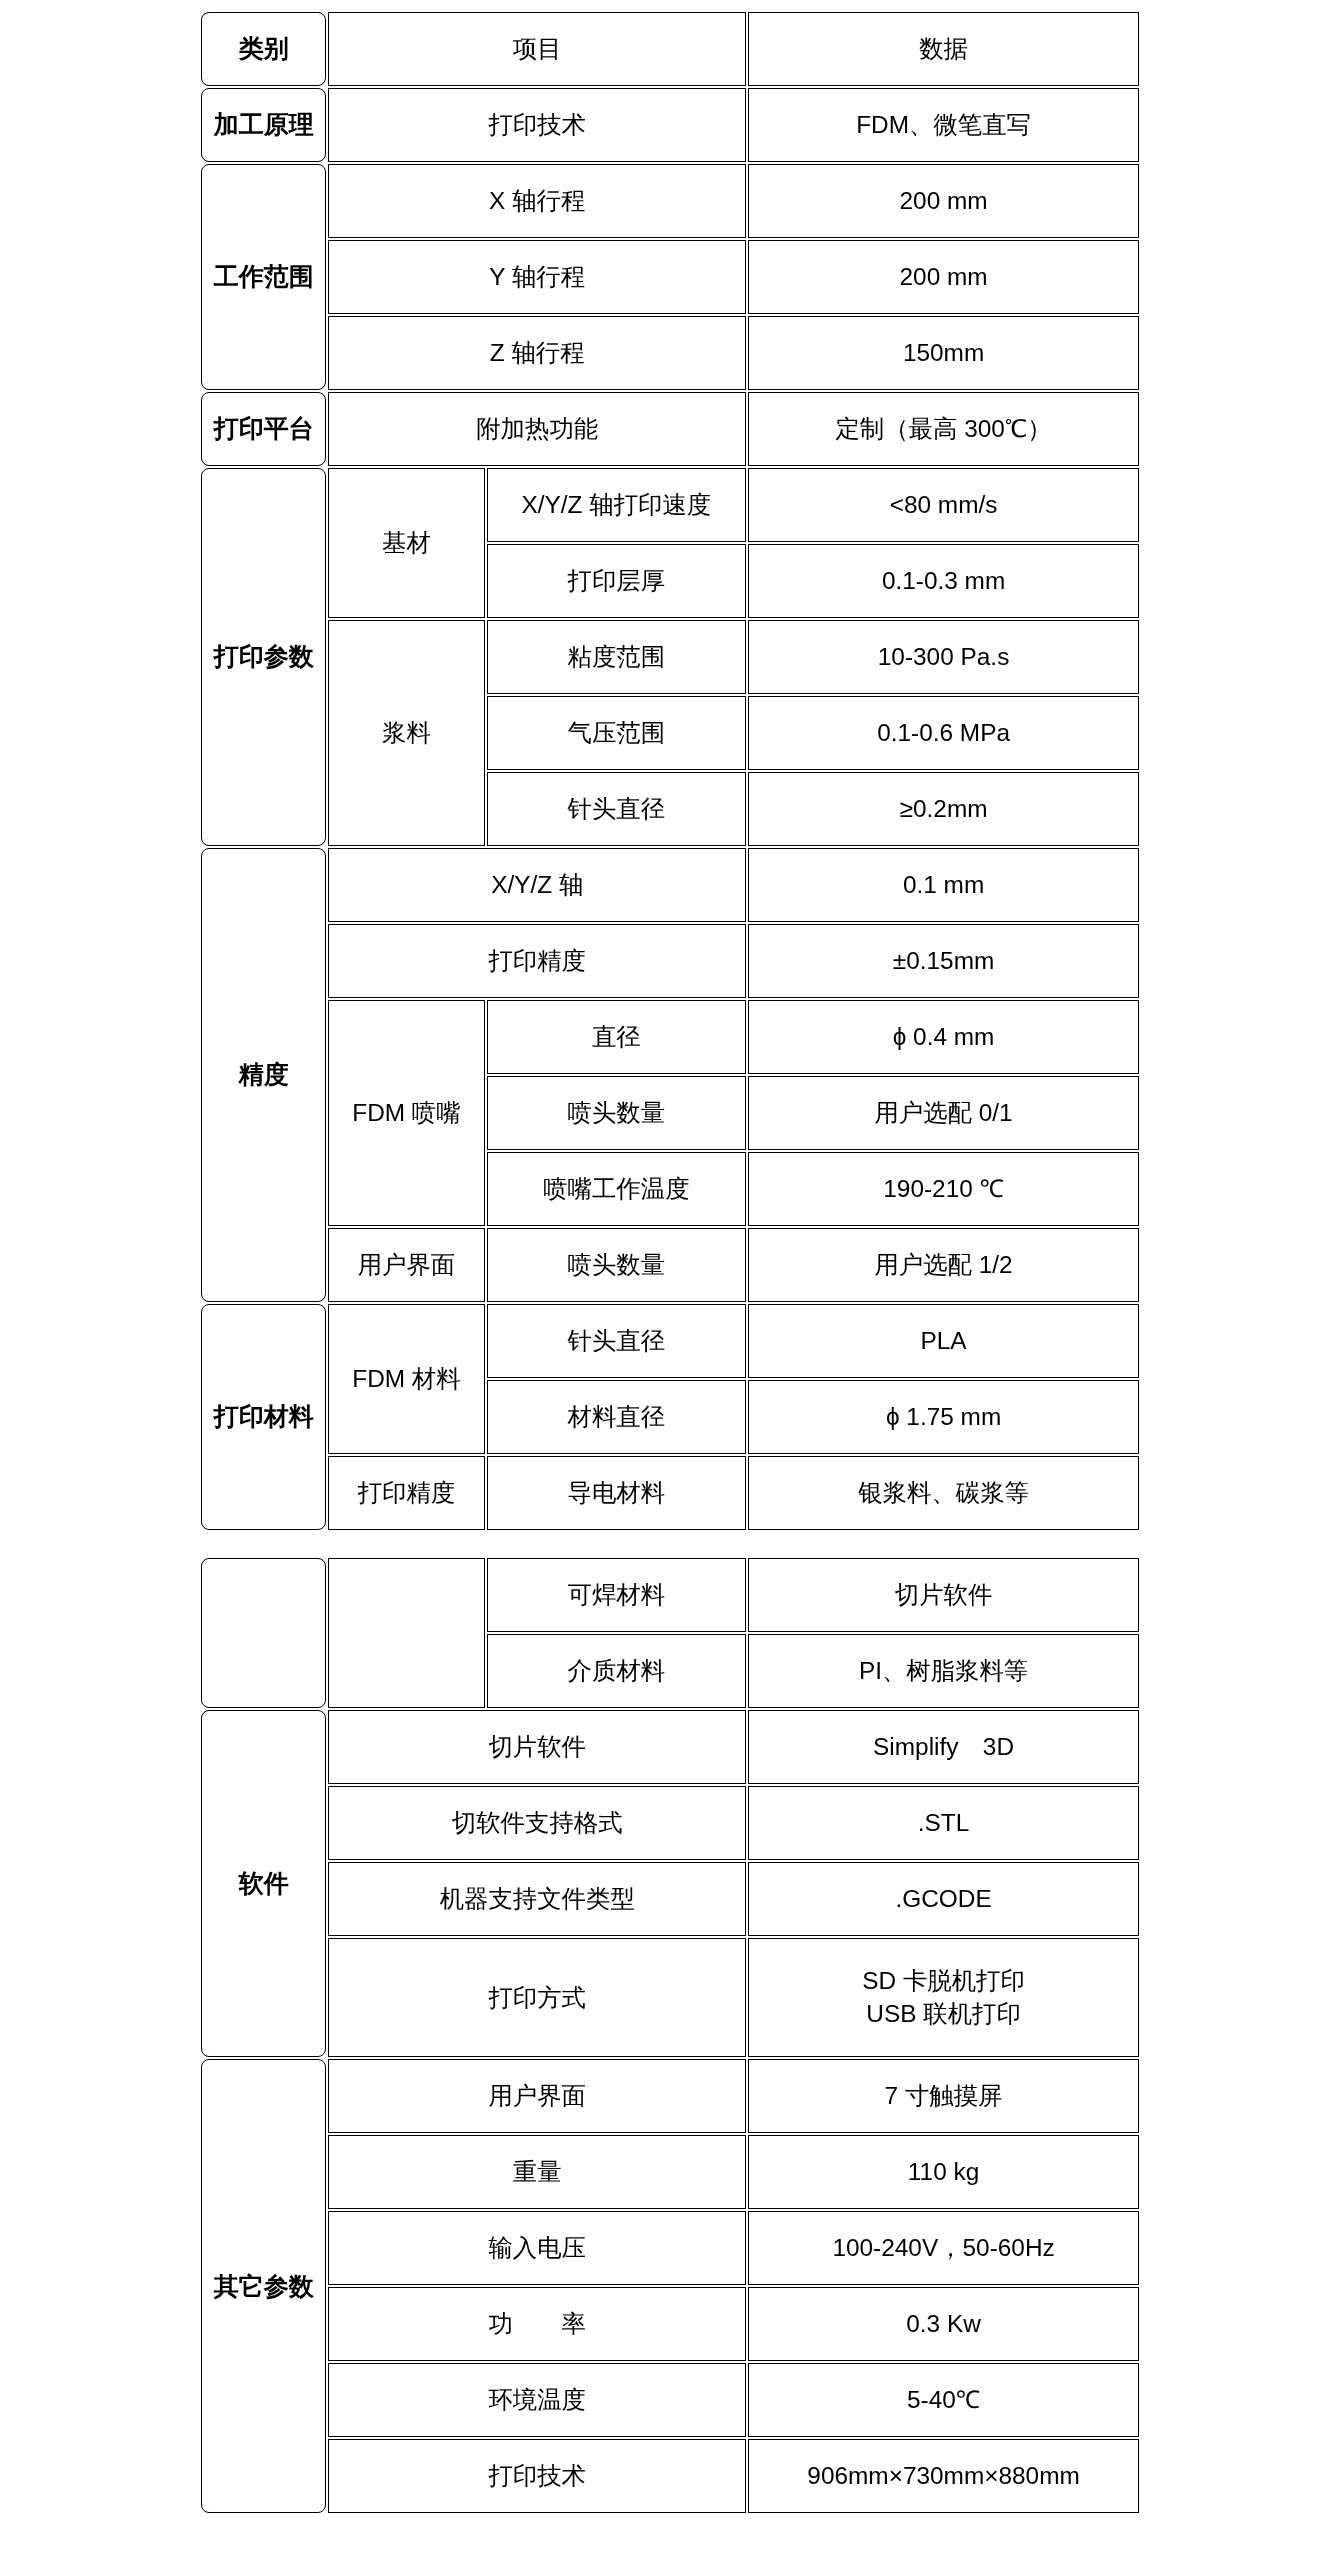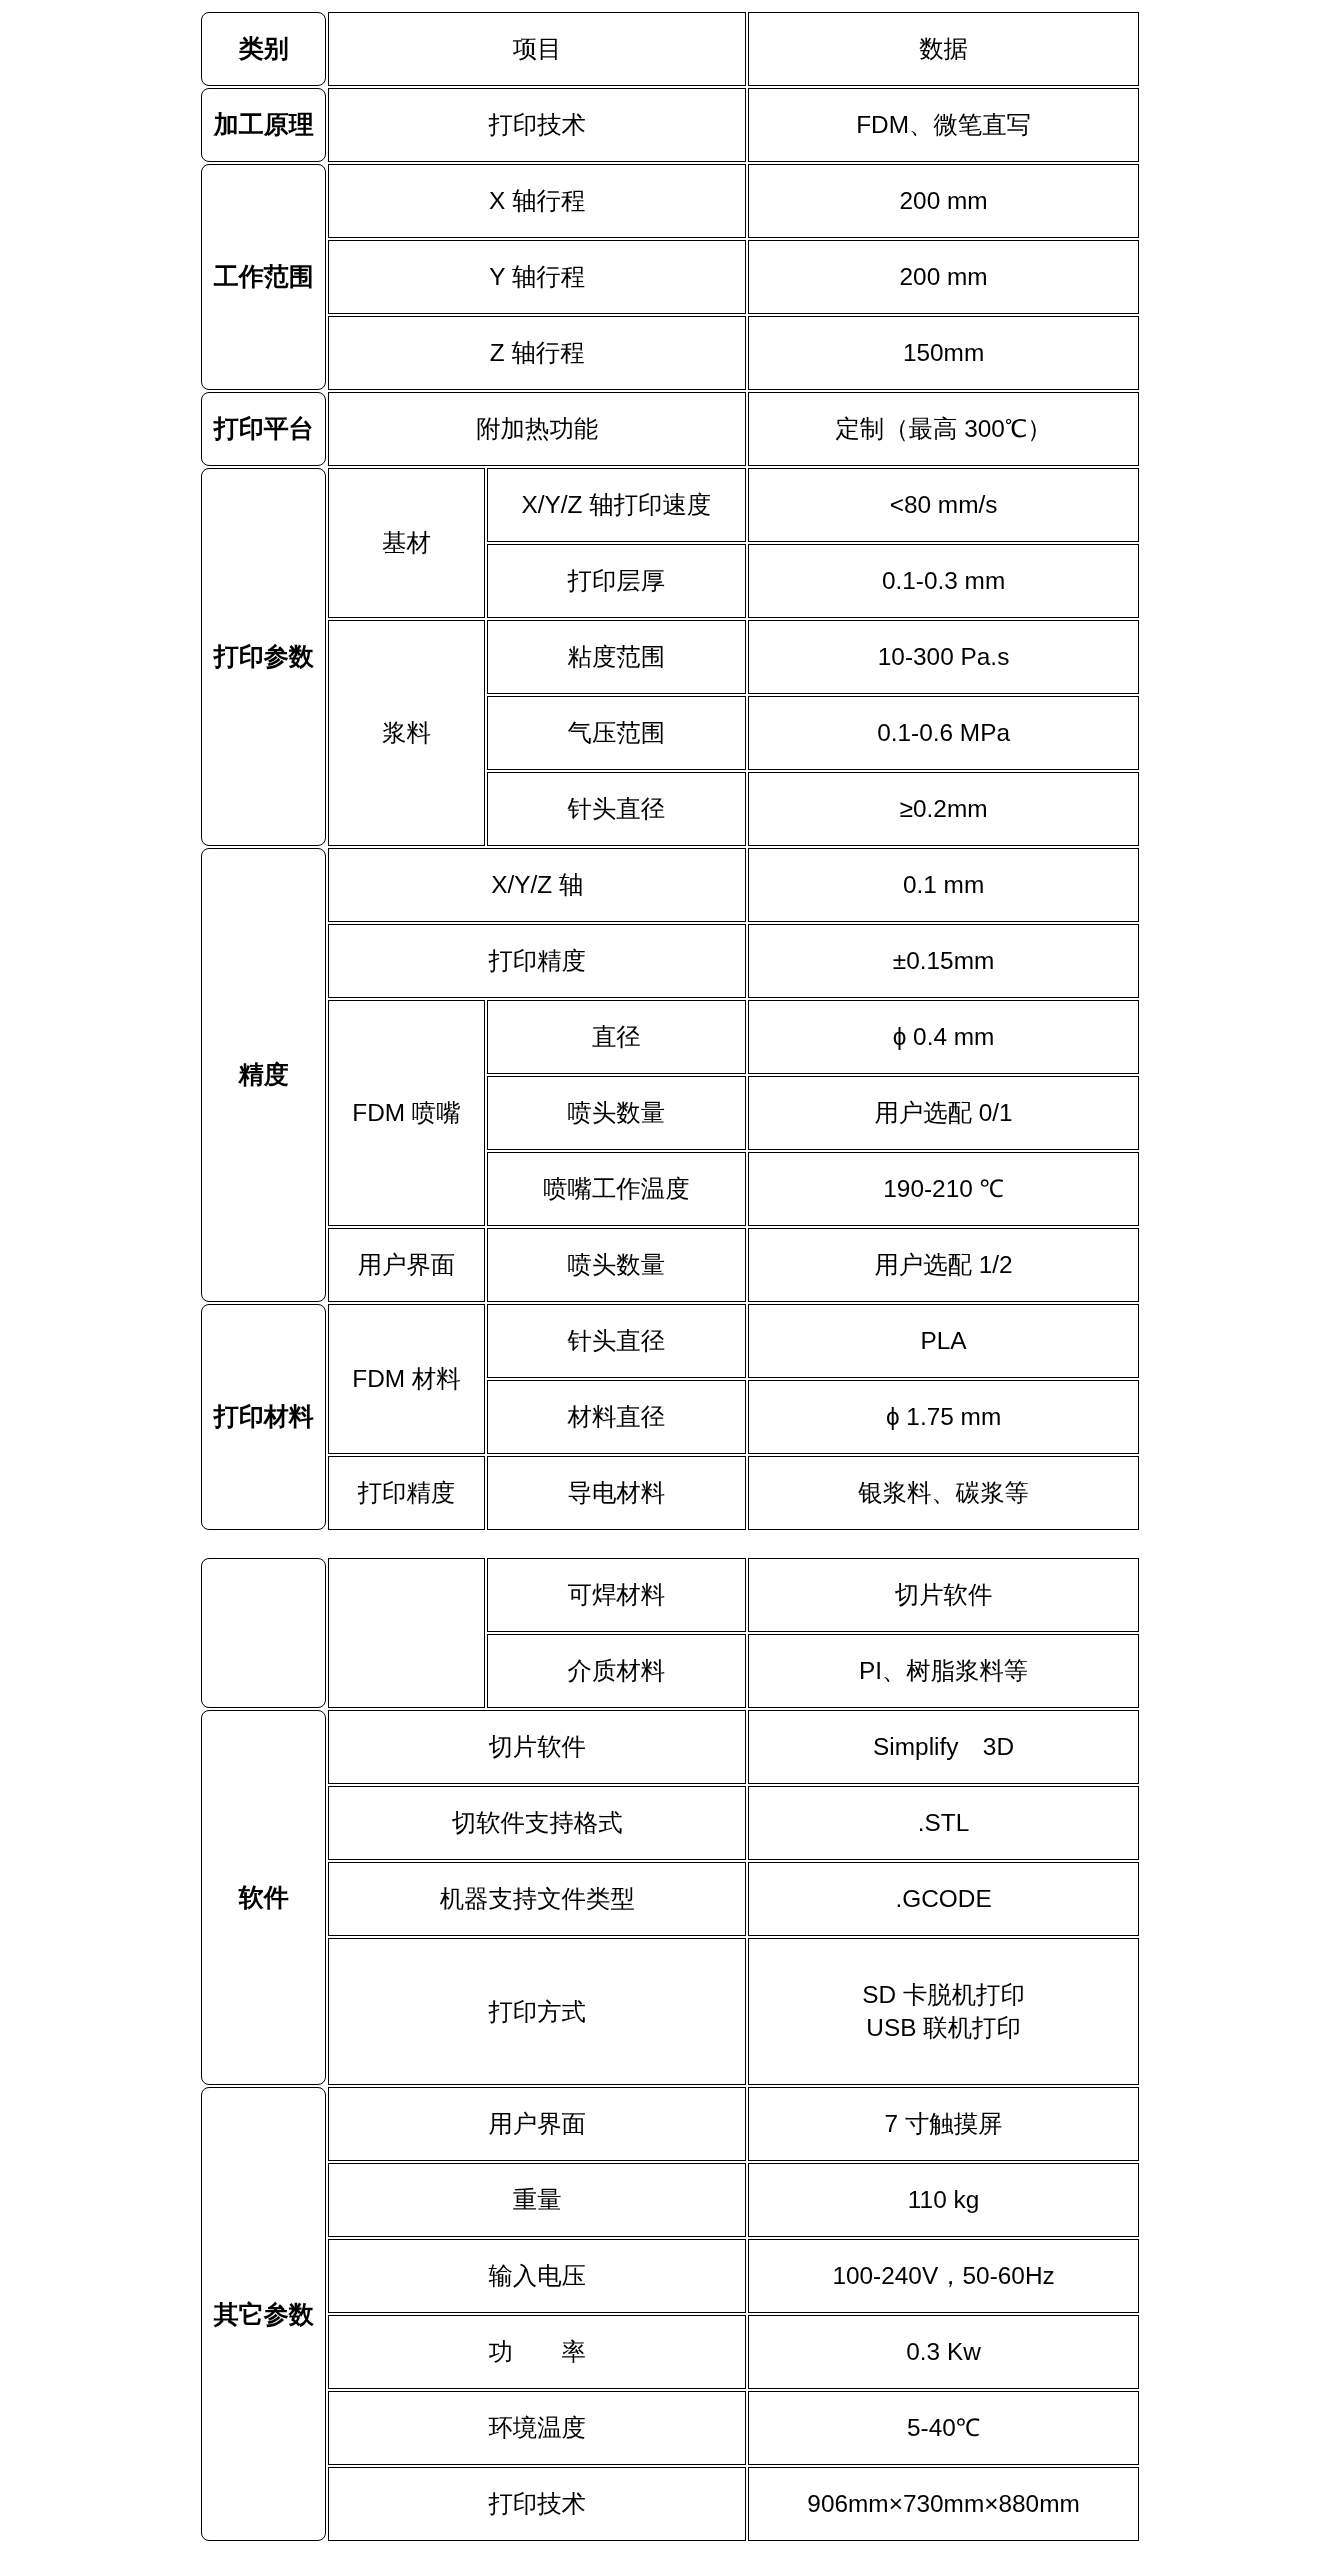--- a/index.html
+++ b/index.html
@@ -42,21 +42,21 @@
     box-sizing: border-box;
     text-align: center;
     vertical-align: middle;
     font-size: 24.4px;
     line-height: 1.25;
     padding: 0 5px;
     overflow: hidden;
     background: #ffffff;
   }
   tr { height: 74px; }
-  tr.tall { height: 147px; }
+  tr.tall { height: 119px; }
   td.cat {
     font-weight: bold;
     font-size: 25px;
     border-radius: 8px;
   }
   td.empty-cell { }
   .val-line { margin: 2px 0; }
 </style>
 </head>
 <body>

